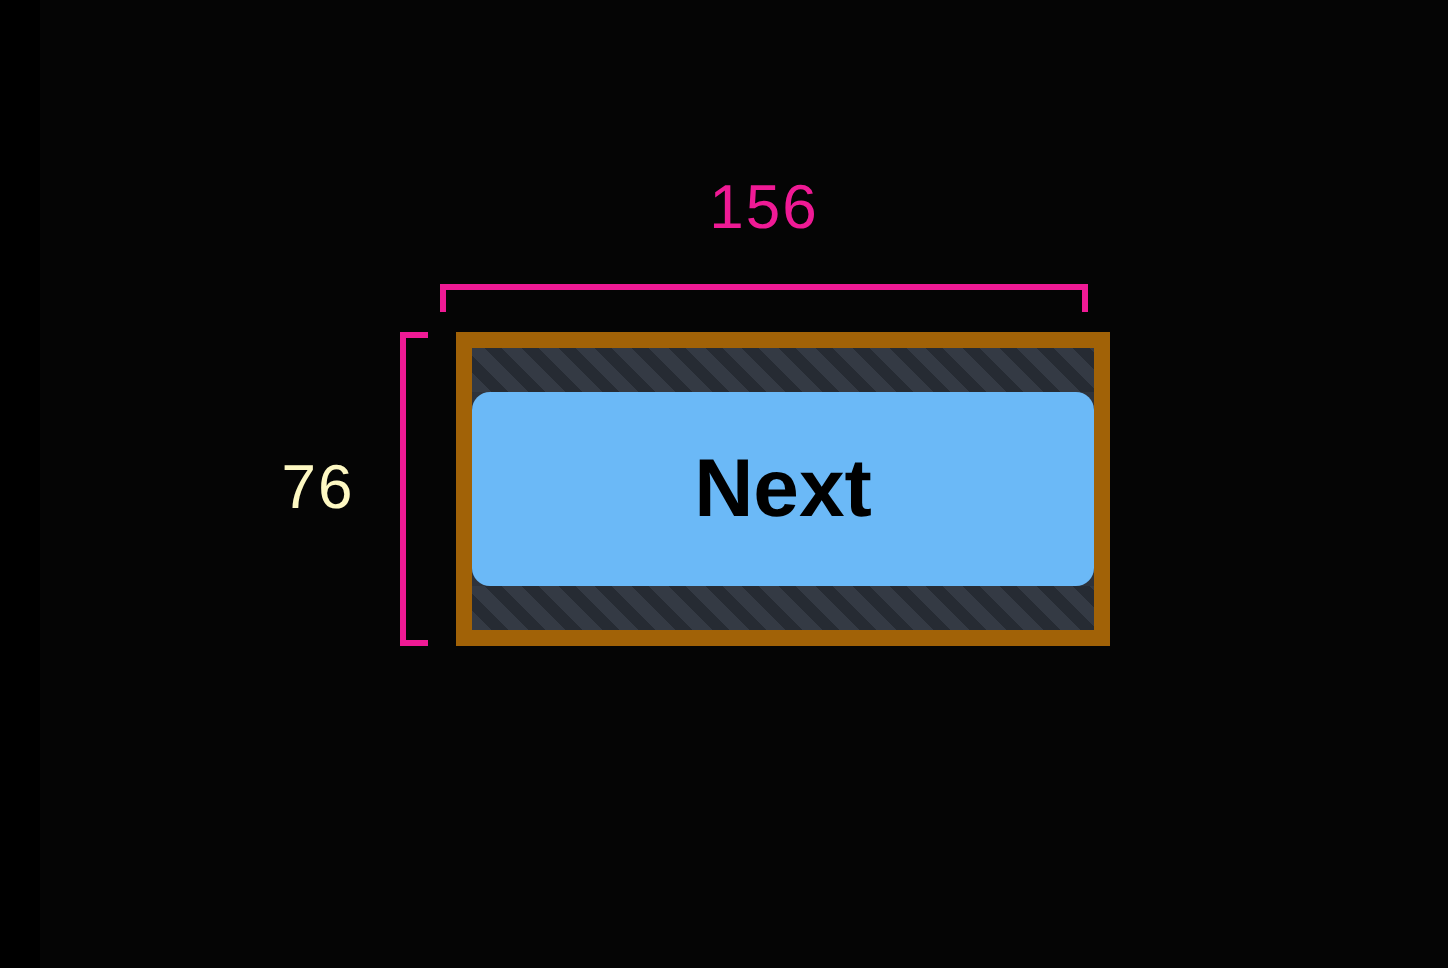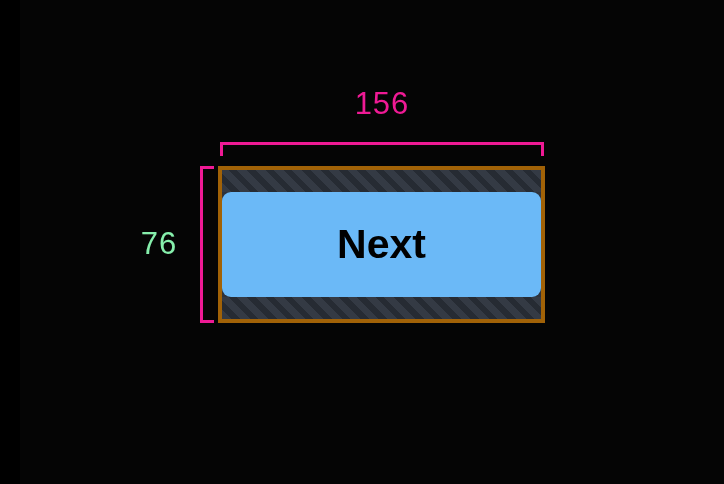--- a/index.html
+++ b/index.html
@@ -44,21 +44,21 @@
     box-sizing: border-box;
   }
 
   
   .dim-label-height {
     position: absolute;
     left: 108px;
     top: 228px;
     width: 62px;
     text-align: center;
-    color: #86efac;
+    color: #fef9c3;
     font-size: 31px;
     font-weight: 400;
     letter-spacing: 1px;
     line-height: 1;
   }
 
   
   .bracket-height {
     position: absolute;
     left: 180px;
@@ -67,25 +67,25 @@
     height: 157px;
     border-left: 3px solid #ef1a95;
     border-top: 3px solid #ef1a95;
     border-bottom: 3px solid #ef1a95;
     box-sizing: border-box;
   }
 
   
   .element-box {
     position: absolute;
-    left: 198px;
+    left: 208px;
     top: 166px;
     width: 327px;
     height: 157px;
-    border: 4px solid #a16207;
+    border: 8px solid #a16207;
     box-sizing: border-box;
     background: #2e333c;
   }
 
   .element-inner {
     position: relative;
     width: 100%;
     height: 100%;
     display: flex;
     flex-direction: column;

